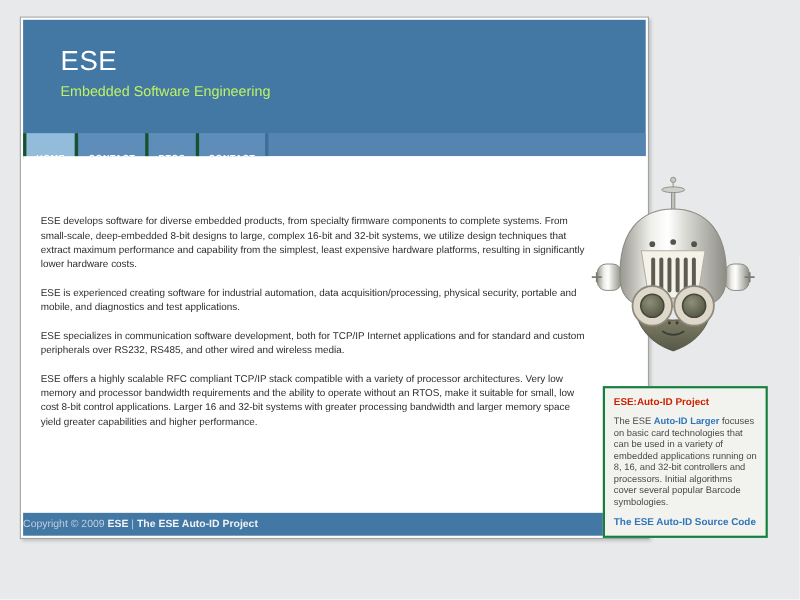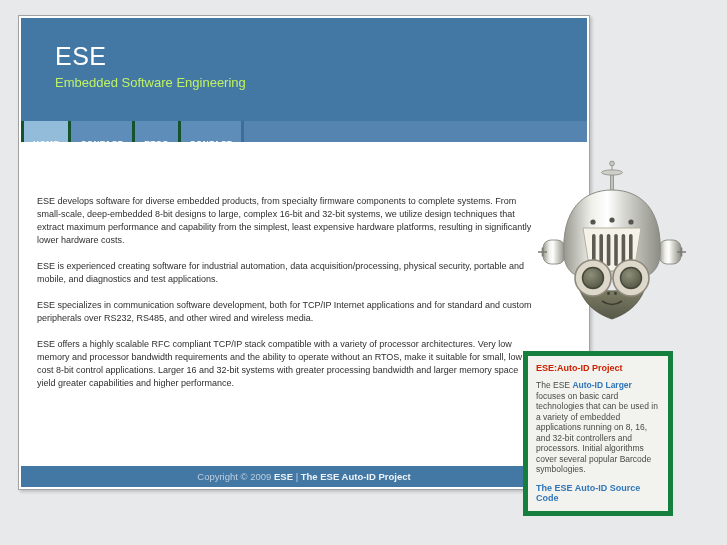--- a/index.html
+++ b/index.html
@@ -39,32 +39,32 @@
   .page-heading {
     position:absolute; left:16px; top:13px;
     font-size:15px; font-weight:normal; color:#666666; letter-spacing:-0.2px;
   }
   .copy { position:absolute; left:16px; top:40px; width:497px; }
   .copy p { font-size:9px; line-height:13px; color:#2e2e2e; margin-top:13px; }
   
   .robot { position:absolute; left:516px; top:18px; width:150px; height:160px; }
   
   .aside-box {
-    position:absolute; left:502px; top:209px; width:150px;
-    background:#f2f2ef; border:5px solid #15803d;
+    position:absolute; left:527px; top:209px; width:150px;
+    background:#f2f2ef; border:2px solid #15803d;
     padding:7px 8px 8px 8px;
   }
   .aside-title { font-size:9px; font-weight:bold; color:#cc2200; }
   .aside-body { font-size:8.5px; line-height:10.5px; color:#4a4a46; margin-top:7px; }
   .aside-body a, .inline-link { color:#3076b8; font-weight:bold; text-decoration:none; cursor:pointer; }
   .aside-source { font-size:9px; font-weight:bold; color:#3076b8; margin-top:8px; cursor:pointer; }
   
   .site-footer {
     height:21px; background:#4377a4;
-    text-align:center; line-height:21px;
+    line-height:21px;
     font-size:9.5px; color:#bdcfdf;
   }
   .site-footer .footer-link { color:#eef3f8; font-weight:bold; cursor:pointer; }
 </style>
 </head>
 <body>
 
 <div class="page-card">
 
   <div class="site-header">

